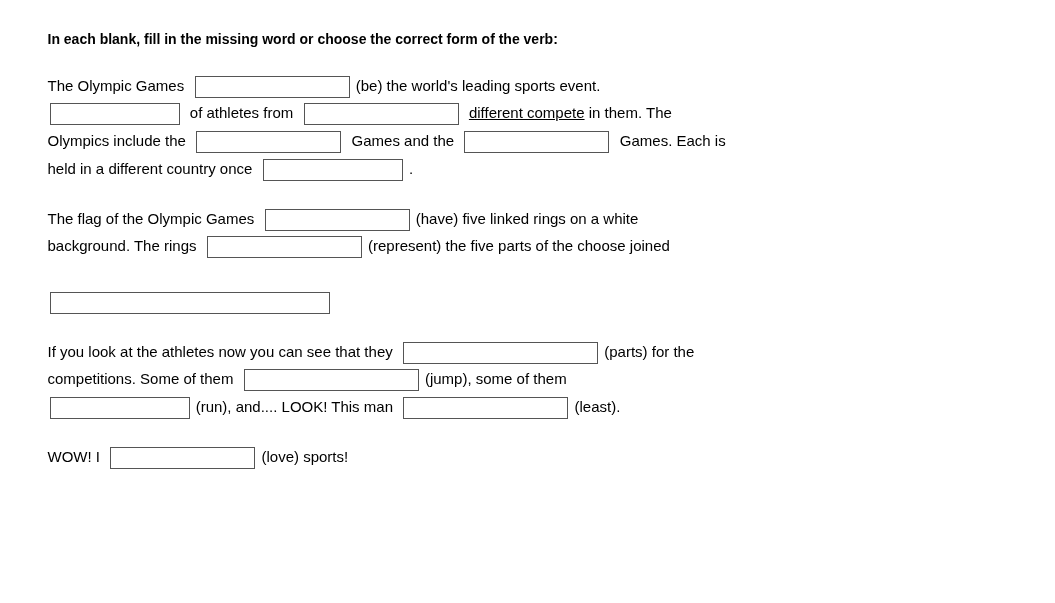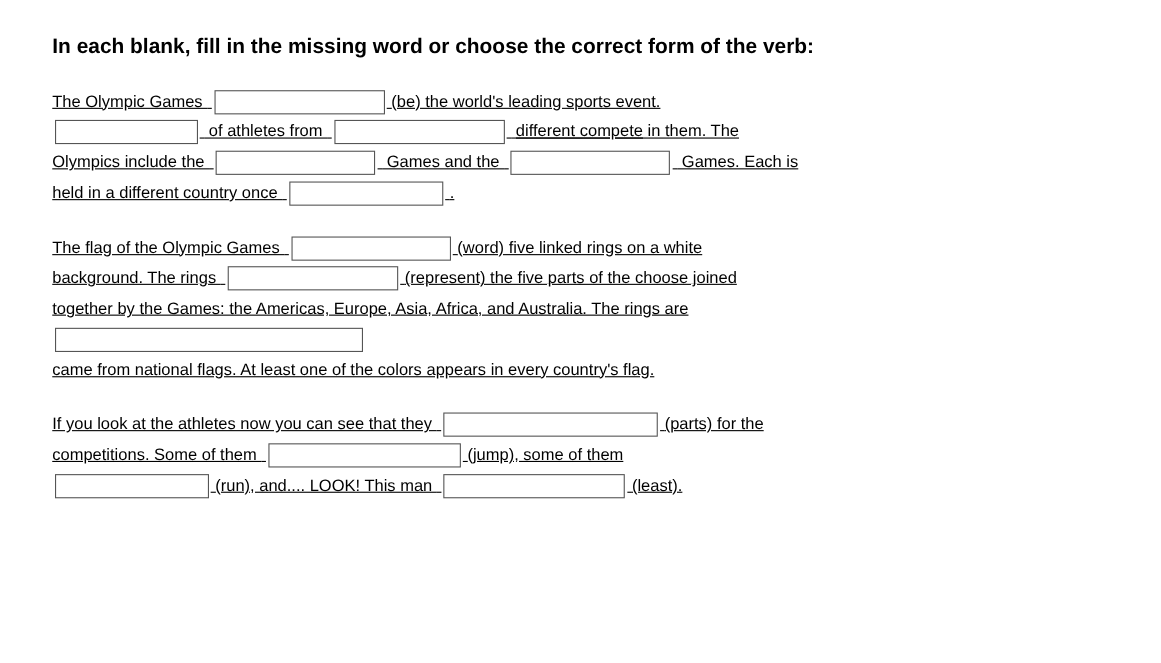--- a/index.html
+++ b/index.html
@@ -21,29 +21,28 @@
       padding: 30px 40px;
     }
 
     .container {
       max-width: 960px;
       width: 100%;
     }
 
     .instruction {
       font-weight: bold;
-      font-size: 19px;
+      font-size: 14px;
       margin-bottom: 22px;
       line-height: 1.4;
     }
 
     .paragraph {
       margin-bottom: 22px;
       line-height: 1.85;
-      text-decoration: underline;
     }
 
     .blank {
       display: inline-block;
       border: 1px solid #555;
       height: 22px;
       vertical-align: middle;
       margin: 0 2px;
       background: #fff;
     }
@@ -76,42 +75,45 @@
     <span>&nbsp;Games. Each is</span>
     <br>
     <span>held in a different country once&nbsp;</span>
     <input class="blank" type="text" style="width: 140px;">
     <span>.</span>
   </div>
 
   <div class="paragraph">
     <span>The flag of the Olympic Games&nbsp;</span>
     <input class="blank" type="text" style="width: 145px;">
-    <span>(word) five linked rings on a white</span>
+    <span>(have) five linked rings on a white</span>
     <br>
     <span>background. The rings&nbsp;</span>
     <input class="blank" type="text" style="width: 155px;">
     <span>(represent) the five parts of the choose joined</span>
     <br>
-    <span>together by the Games: the Americas, Europe, Asia, Africa, and Australia. The rings are</span>
     <br>
     <input class="blank" type="text" style="width: 280px; display: inline-block; vertical-align: middle;">
     <br>
-    <span>came from national flags. At least one of the colors appears in every country's flag.</span>
   </div>
 
   <div class="paragraph">
     <span>If you look at the athletes now you can see that they&nbsp;</span>
     <input class="blank" type="text" style="width: 195px;">
     <span>(parts) for the</span>
     <br>
     <span>competitions. Some of them&nbsp;</span>
     <input class="blank" type="text" style="width: 175px;">
     <span>(jump), some of them</span>
     <br>
     <input class="blank" type="text" style="width: 140px; display: inline-block; vertical-align: middle;">
     <span>(run), and.... LOOK! This man&nbsp;</span>
     <input class="blank" type="text" style="width: 165px;">
     <span>(least).</span>
   </div>
 
+  <div class="paragraph">
+    <span>WOW! I&nbsp;</span>
+    <input class="blank" type="text" style="width: 145px;">
+    <span>(love) sports!</span>
+  </div>
 
 </div>
 
 </body></html>

